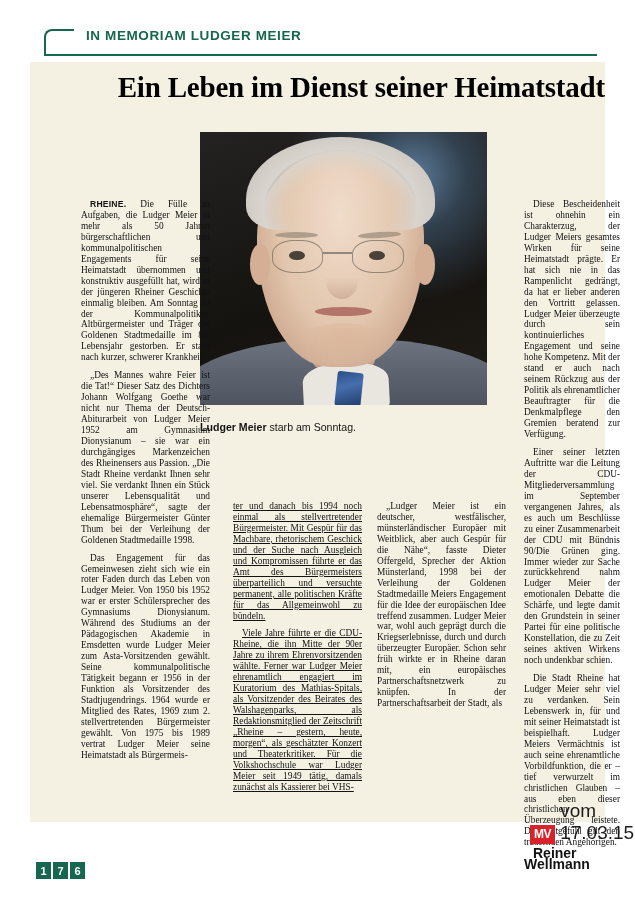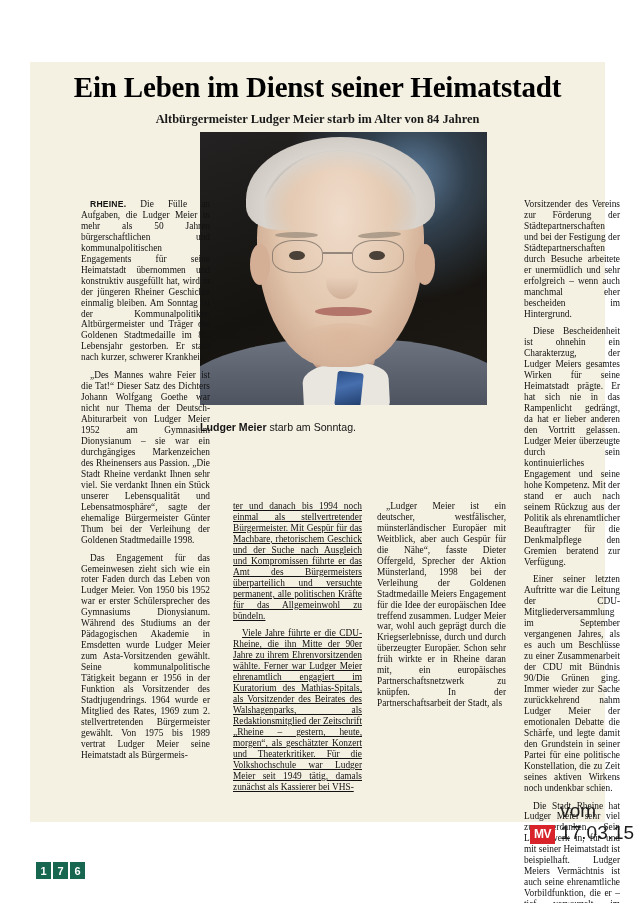--- a/index.html
+++ b/index.html
@@ -71,21 +71,21 @@
     height: 760px;
     background: #f4f0e2;
     box-sizing: border-box;
   }
 
   .headline {
     position: absolute;
     left: 0;
     top: 10px;
     width: 575px;
-    text-align: center;
+    text-align: right;
     font-family: "Liberation Serif", serif;
     font-weight: bold;
     font-size: 29px;
     letter-spacing: -0.2px;
     color: #000000;
     line-height: 1.05;
   }
   .subhead {
     position: absolute;
     left: 0;
@@ -340,25 +340,29 @@
     display: flex;
     align-items: center;
     justify-content: center;
   }
 </style>
 </head>
 <body>
 
 <div class="page">
 
+  <div class="kicker-bar">
+    <div class="kicker-bracket"></div>
+    <div class="kicker-rule"></div>
+    <div class="kicker-text">IN MEMORIAM LUDGER MEIER</div>
+  </div>
 
   <div class="article">
 
     <div class="headline">Ein Leben im Dienst seiner Heimatstadt</div>
-    <div class="subhead">Altbürgermeister Ludger Meier starb im Alter von 84 Jahren</div>
 
     <div class="photo-block">
       <div class="photo">
         <div class="bg-dark"></div>
         <div class="suit"></div>
         <div class="neck"></div>
         <div class="shirt"></div>
         <div class="tie"></div>
         <div class="face"></div>
         <div class="ear-l"></div>
@@ -389,21 +393,20 @@
     <div class="col" id="col2">
       <p class="noindent">ter und danach bis 1994 noch einmal als stellvertretender Bürgermeister. Mit Gespür für das Machbare, rhetorischem Geschick und der Suche nach Ausgleich und Kompromissen führte er das Amt des Bürgermeisters überparteilich und versuchte permanent, alle politischen Kräfte für das Allgemeinwohl zu bündeln.</p>
       <p>Viele Jahre führte er die CDU-Rheine, die ihn Mitte der 90er Jahre zu ihrem Ehrenvorsitzenden wählte. Ferner war Ludger Meier ehrenamtlich engagiert im Kuratorium des Mathias-Spitals, als Vorsitzender des Beirates des Walshagenparks, als Redaktionsmitglied der Zeitschrift „Rheine – gestern, heute, morgen“, als geschätzter Konzert und Theaterkritiker. Für die Volkshochschule war Ludger Meier seit 1949 tätig, damals zunächst als Kassierer bei VHS-</p>
     </div>
 
     <div class="col" id="col3">
       <p>„Ludger Meier ist ein deutscher, westfälischer, münsterländischer Europäer mit Weitblick, aber auch Gespür für die Nähe“, fasste Dieter Offergeld, Sprecher der Aktion Münsterland, 1998 bei der Verleihung der Goldenen Stadtmedaille Meiers Engagement für die Idee der europäischen Idee treffend zusammen. Ludger Meier war, wohl auch geprägt durch die Kriegserlebnisse, durch und durch überzeugter Europäer. Schon sehr früh wirkte er in Rheine daran mit, ein europäisches Partnerschaftsnetzwerk zu knüpfen. In der Partnerschaftsarbeit der Stadt, als</p>
     </div>
 
     <div class="col" id="col4">
-      <p class="noindent">Vorsitzender des Vereins zur Förderung der Städtepartnerschaften und bei der Festigung der Städtepartnerschaften durch Besuche arbeitete er unermüdlich und sehr erfolgreich – wenn auch manchmal eher bescheiden im Hintergrund.</p>
       <p>Diese Bescheidenheit ist ohnehin ein Charakterzug, der Ludger Meiers gesamtes Wirken für seine Heimatstadt prägte. Er hat sich nie in das Rampenlicht gedrängt, da hat er lieber anderen den Vortritt gelassen. Ludger Meier überzeugte durch sein kontinuierliches Engagement und seine hohe Kompetenz. Mit der stand er auch nach seinem Rückzug aus der Politik als ehrenamtlicher Beauftragter für die Denkmalpflege den Gremien beratend zur Verfügung.</p>
       <p>Einer seiner letzten Auftritte war die Leitung der CDU-Mitgliederversammlung im September vergangenen Jahres, als es auch um Beschlüsse zu einer Zusammenarbeit der CDU mit Bündnis 90/Die Grünen ging. Immer wieder zur Sache zurückkehrend nahm Ludger Meier der emotionalen Debatte die Schärfe, und legte damit den Grundstein in seiner Partei für eine politische Konstellation, die zu Zeit seines aktiven Wirkens noch undenkbar schien.</p>
       <p><span>Die Stadt Rheine hat Ludger Meier sehr viel zu verdanken. Sein Lebenswerk in, für und mit seiner Heimatstadt ist beispielhaft. Ludger Meiers Vermächtnis ist auch seine ehrenamtliche Vorbildfunktion, die er – tief verwurzelt im christlichen Glauben – aus eben dieser christlichen Überzeugung leistete. Das Mitgefühl gilt den trauernden Angehörigen.</span> <span class="byline">Reiner Wellmann</span></p>
     </div>
 
   </div>
 
   <div class="mv-stamp">
     <div class="mv-logo">MV</div>
     <div class="mv-date">vom 17.03.15</div>

